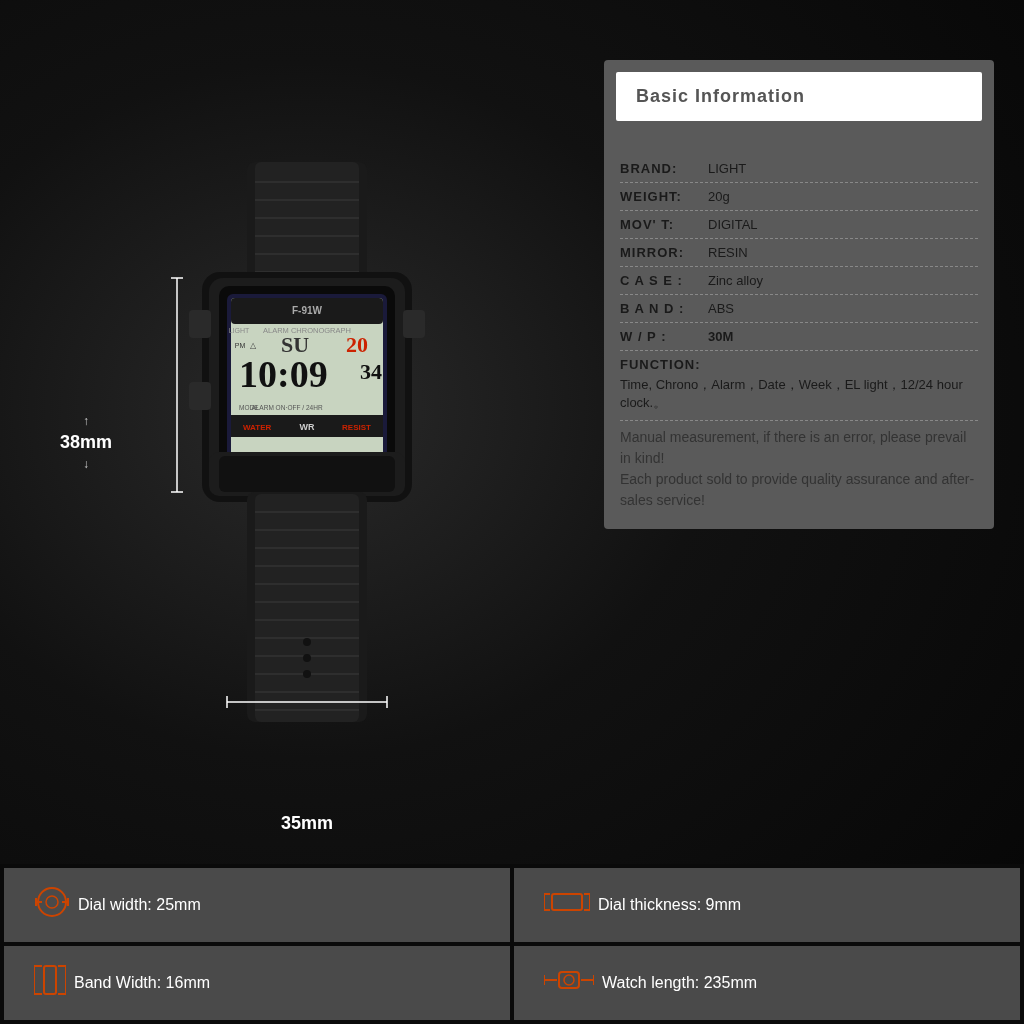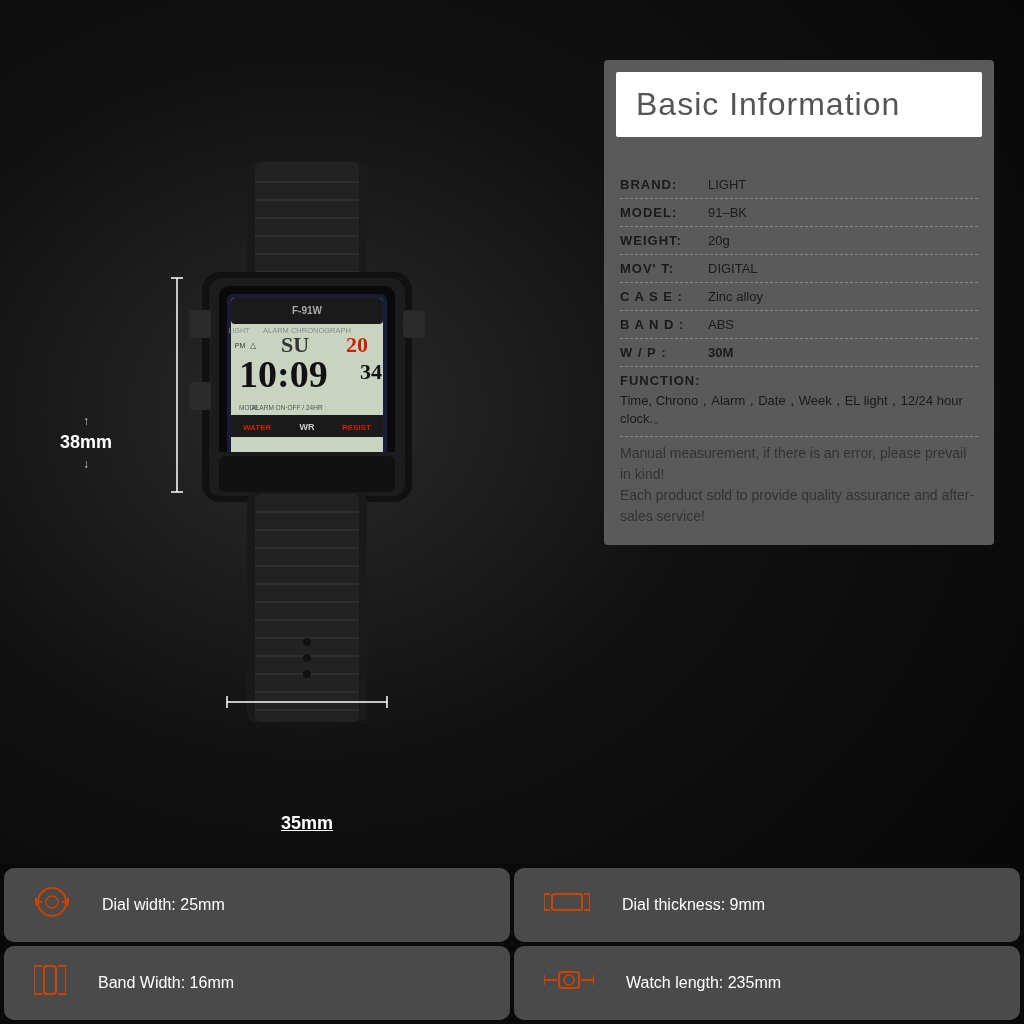--- a/index.html
+++ b/index.html
@@ -92,22 +92,22 @@
     }
 
     .info-title-box {
       background: #ffffff;
       padding: 14px 20px;
       margin: 12px 12px 10px 12px;
       border-radius: 2px;
     }
 
     .info-title {
-      font-size: 32px;
-      font-weight: normal;
+      font-size: 18px;
+      font-weight: bold;
       color: #555555;
       letter-spacing: 1px;
     }
 
     .info-rows {
       padding: 0 16px 10px 16px;
       margin-top: 24px;
     }
 
     .info-row {
@@ -165,22 +165,22 @@
       padding: 4px;
       background: #0a0a0a;
     }
 
     .stat-cell {
       background: #4a4a4a;
       display: flex;
       align-items: center;
       justify-content: flex-start;
       padding: 0 30px;
-      gap: 32px;
-      border-radius: 10px;
+      gap: 8px;
+      border-radius: 0;
     }
 
     .stat-icon {
       color: #cc4400;
       font-size: 28px;
       flex-shrink: 0;
     }
 
     .stat-text {
       color: #ffffff;
@@ -298,54 +298,54 @@
           <line x1="80" y1="540" x2="240" y2="540" stroke="white" stroke-width="1.5"></line>
           <line x1="80" y1="534" x2="80" y2="546" stroke="white" stroke-width="1.5"></line>
           <line x1="240" y1="534" x2="240" y2="546" stroke="white" stroke-width="1.5"></line>
 
           <line x1="30" y1="116" x2="30" y2="330" stroke="white" stroke-width="1.5"></line>
           <line x1="24" y1="116" x2="36" y2="116" stroke="white" stroke-width="1.5"></line>
           <line x1="24" y1="330" x2="36" y2="330" stroke="white" stroke-width="1.5"></line>
         </svg>
       </div>
 
-      <div class="dim-label-width" style="bottom: 10px; text-decoration: underline;">
+      <div class="dim-label-width" style="bottom: 10px;">
         <span>35mm</span>
       </div>
 
     </div>
 
     <div class="info-panel">
 
       <div class="info-title-box">
         <span class="info-title">Basic Information</span>
       </div>
 
       <div class="info-rows">
 
         <div class="info-row">
           <span class="info-key">BRAND:</span>
           <span class="info-val">LIGHT</span>
         </div>
 
-        <div class="info-row">
-          <span class="info-key">MODEL:</span>
-          <span class="info-val">91–BK</span>
-        </div>
 
         <div class="info-row">
           <span class="info-key">WEIGHT:</span>
           <span class="info-val">20g</span>
         </div>
 
         <div class="info-row">
           <span class="info-key">MOV' T:</span>
           <span class="info-val">DIGITAL</span>
         </div>
 
+        <div class="info-row">
+          <span class="info-key">MIRROR:</span>
+          <span class="info-val">RESIN</span>
+        </div>
 
         <div class="info-row">
           <span class="info-key">C A S E :</span>
           <span class="info-val">Zinc alloy</span>
         </div>
 
         <div class="info-row">
           <span class="info-key">B A N D :</span>
           <span class="info-val">ABS</span>
         </div>

